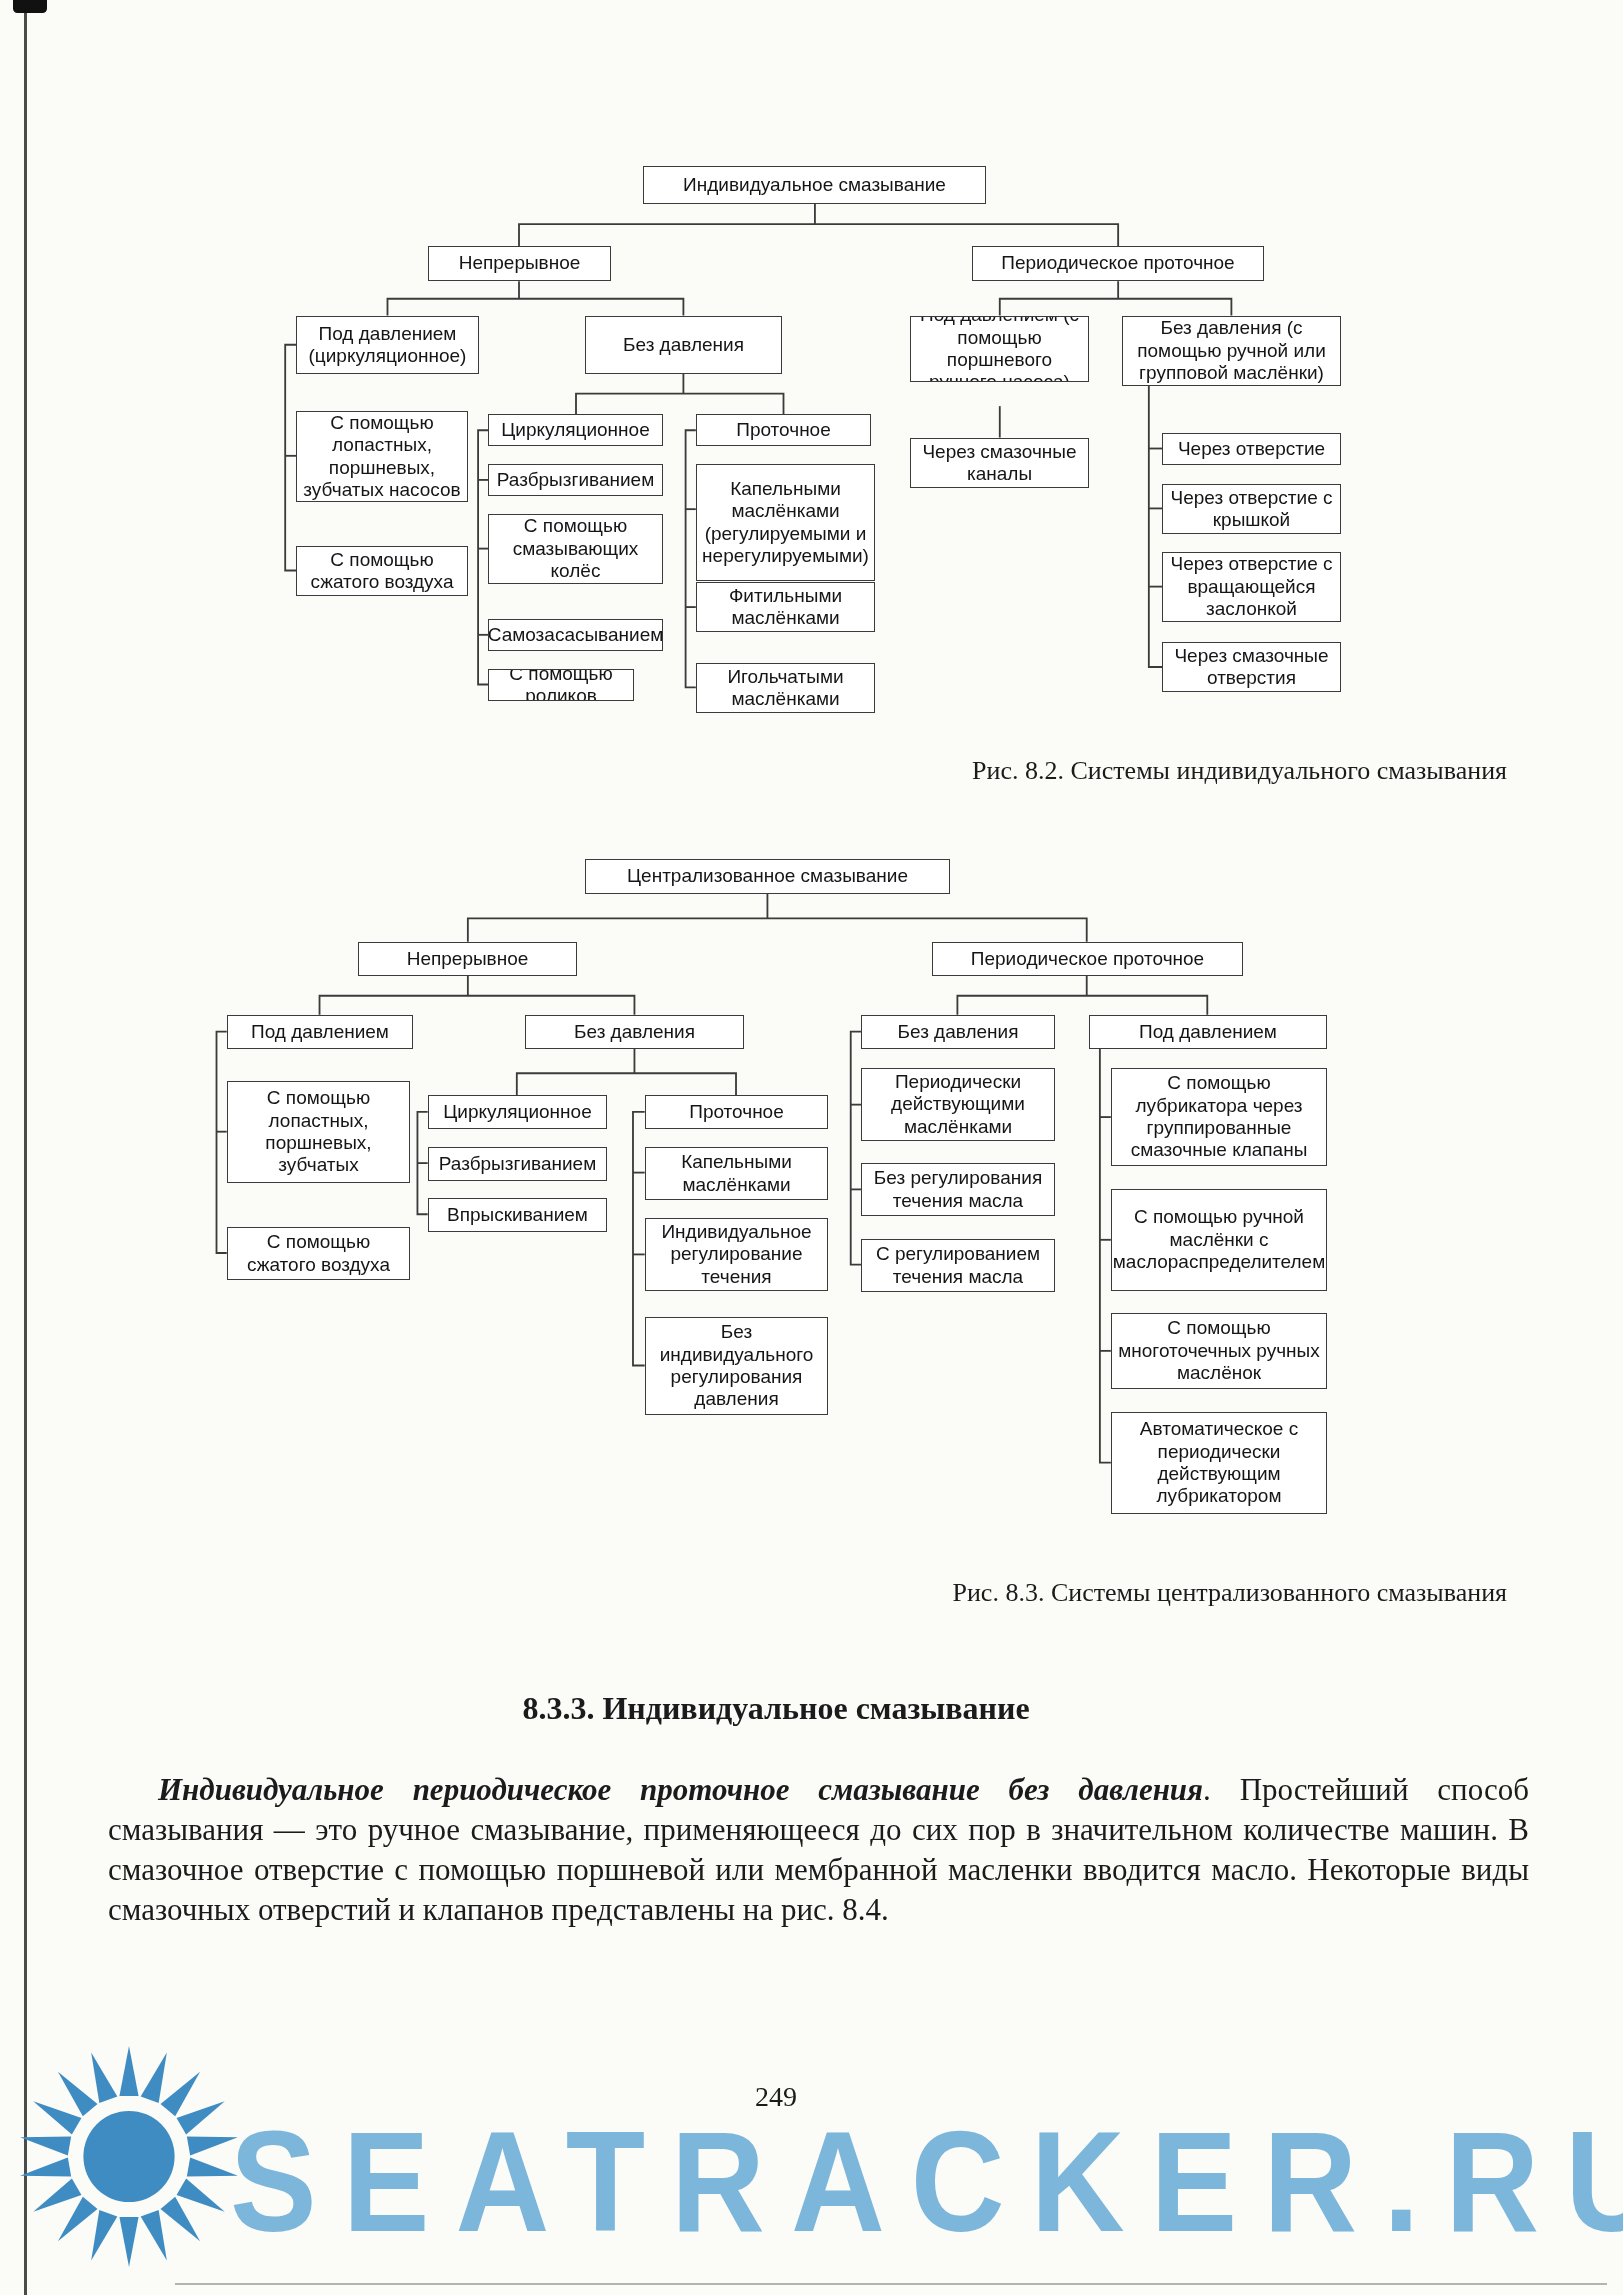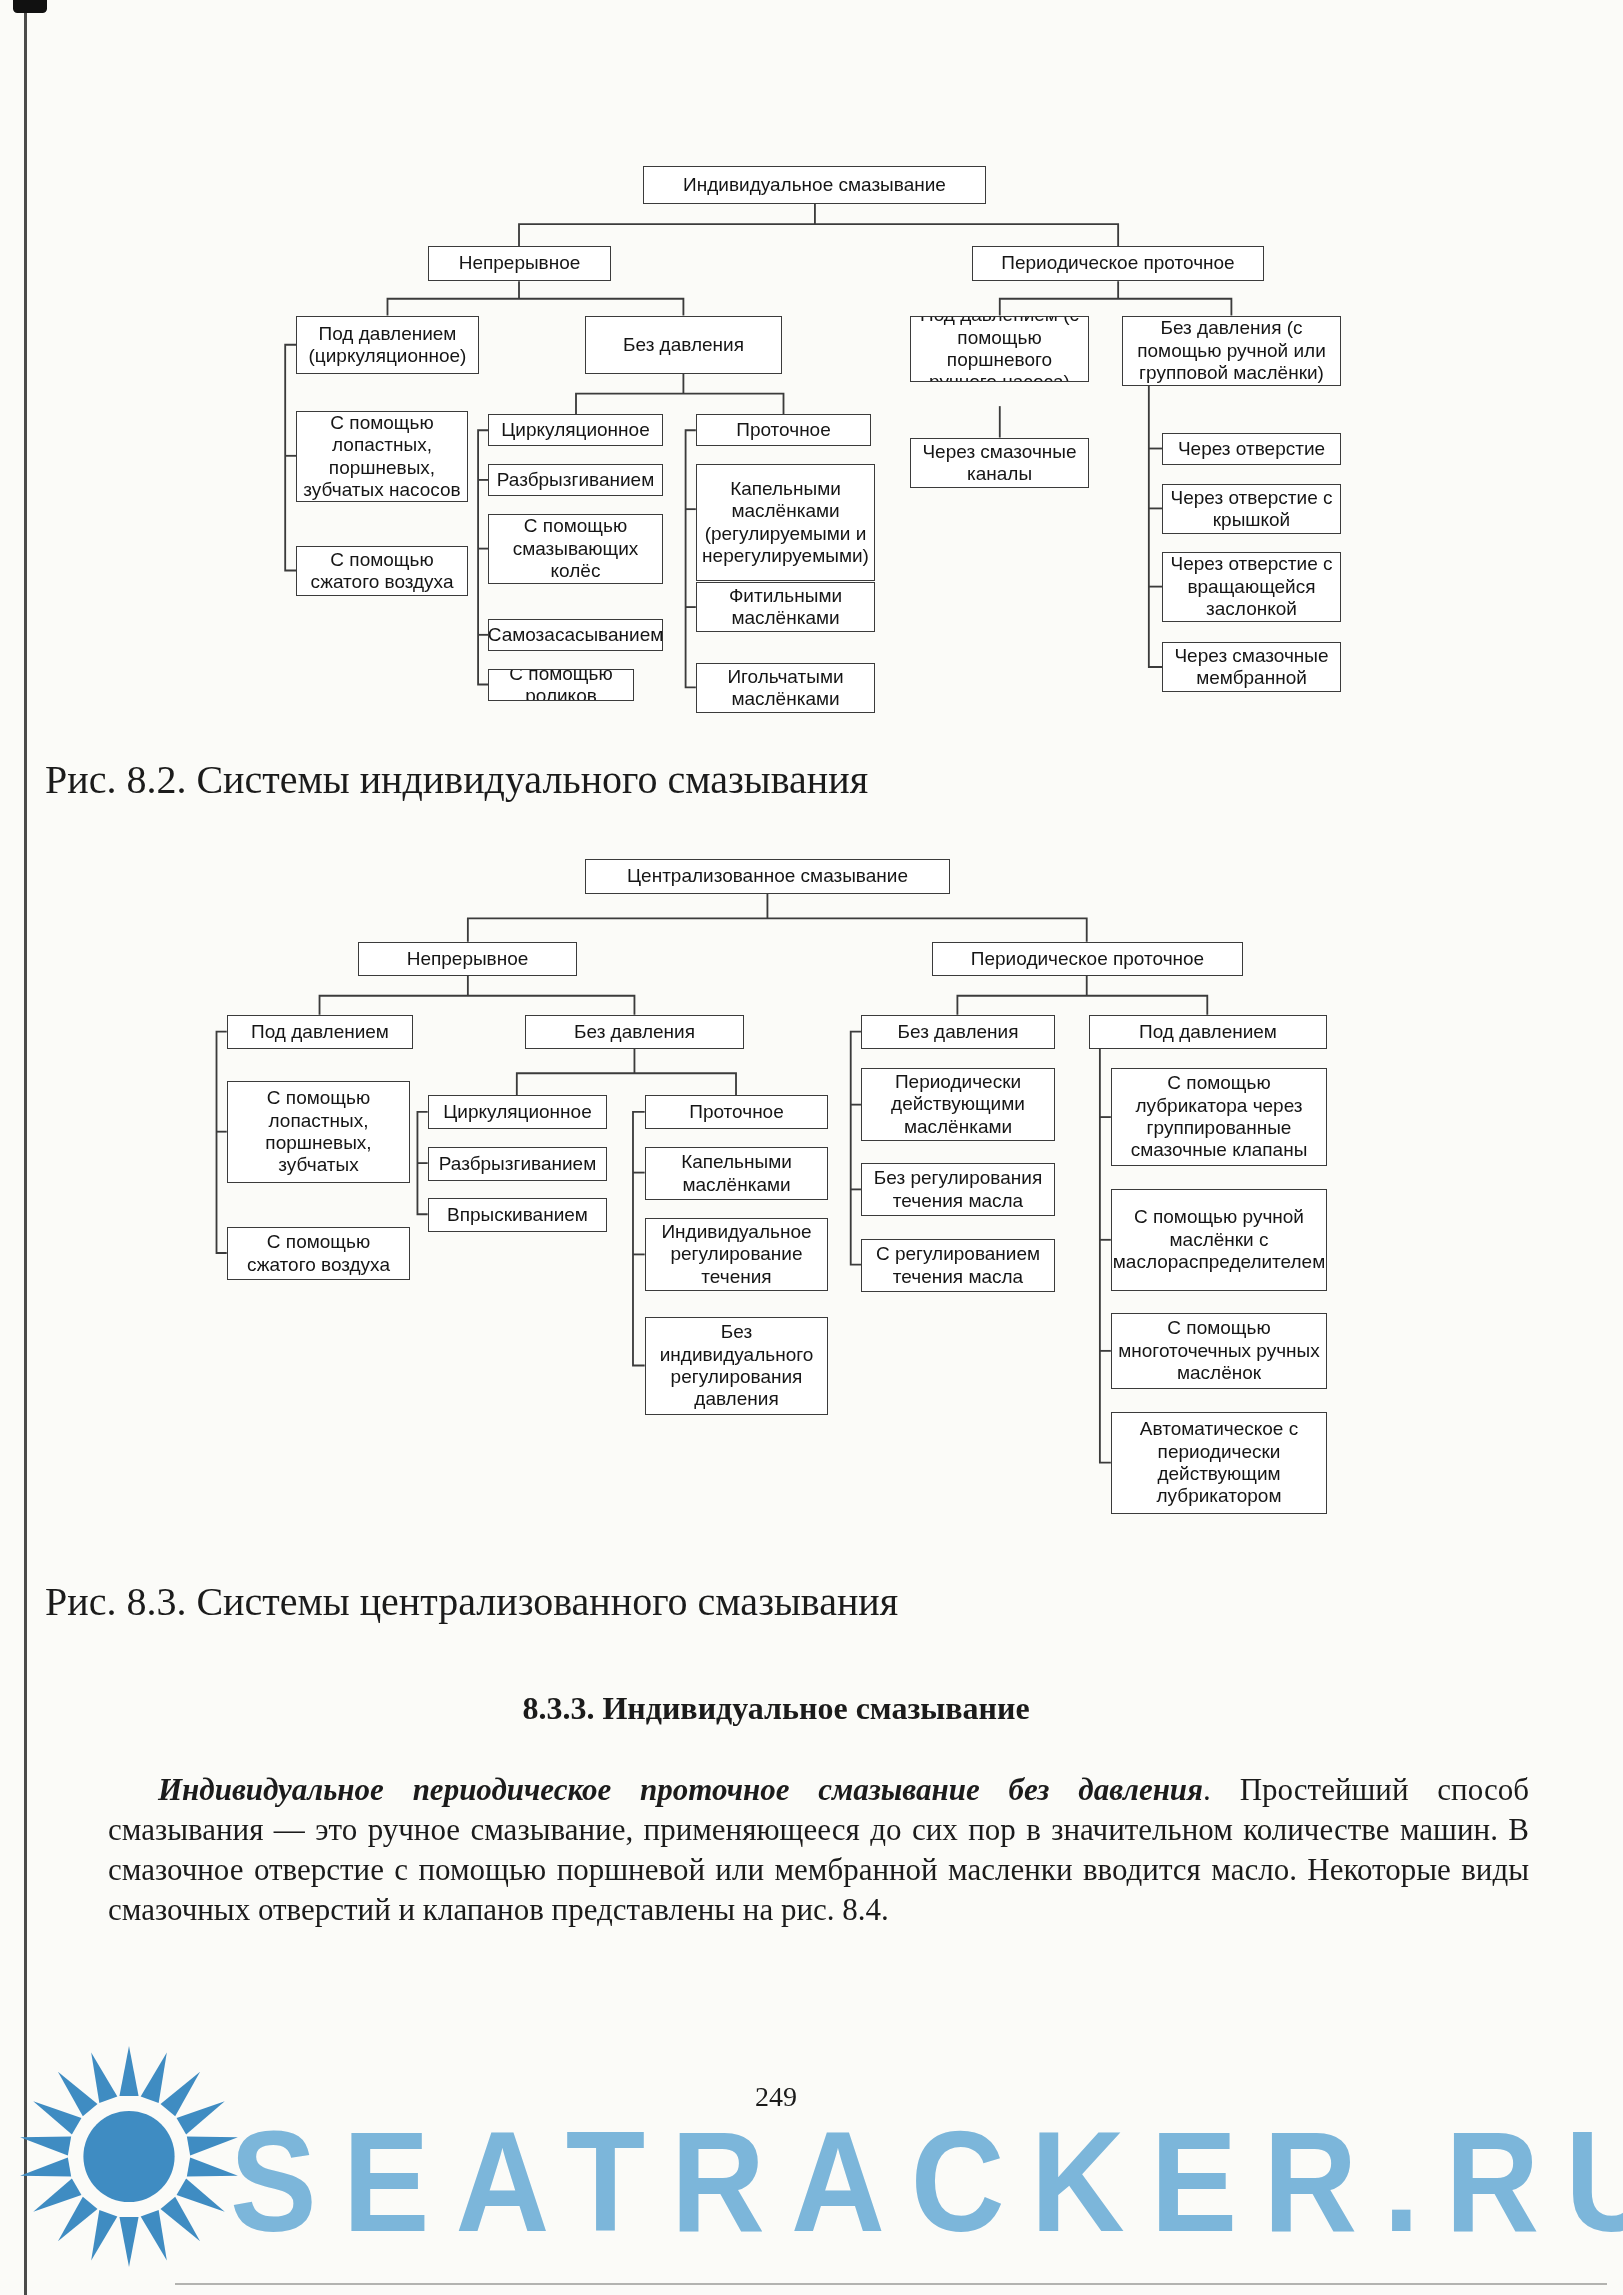--- a/index.html
+++ b/index.html
@@ -12,21 +12,21 @@
   .layer { position:absolute; left:0; top:5px; width:100%; height:100%; }
   svg.connectors { position:absolute; left:0; top:0; width:1624px; height:2295px; }
   .cline { stroke:#3b3b3b; stroke-width:2.5; fill:none; }
   .node {
     position:absolute; background:#fff; border:1.8px solid #3b3b3b;
     display:flex; align-items:center; justify-content:center;
     text-align:center; font-family:"Liberation Sans", sans-serif;
     font-size:19px; line-height:1.18; padding:1.5px 4.4px; overflow:hidden;
     color:#151515;
   }
-  .caption { position:absolute; left:45px; width:1462px; text-align:left; font-size:40px; }
+  .caption { position:absolute; left:45px; width:1462px; text-align:right; font-size:26px; }
   .heading  { position:absolute; left:45px; width:1462px; text-align:center; font-size:32px; font-weight:bold; }
   .bodytext {
     position:absolute; left:108px; top:1770px; width:1421px;
     font-size:31px; line-height:40px; text-align:justify; text-indent:50px;
   }
   .bodytext .lead { font-weight:bold; font-style:italic; }
   .pagenum { position:absolute; left:45px; top:2081px; width:1462px; text-align:center; font-size:28px; z-index:6; }
   .watermark {
     position:absolute; left:230px; top:2106px; width:1389px; height:146px;
     font-family:"Liberation Sans", sans-serif; font-weight:bold;
@@ -91,21 +91,21 @@
     <div class="node" style="left:696px;top:409px;width:175px;height:32px">Проточное</div>
     <div class="node" style="left:696px;top:459px;width:179px;height:117px">Капельными маслёнками (регулируемыми и нерегулируемыми)</div>
     <div class="node" style="left:696px;top:577px;width:179px;height:50px">Фитильными маслёнками</div>
     <div class="node" style="left:696px;top:658px;width:179px;height:50px">Игольчатыми маслёнками</div>
     <div class="node" style="left:910px;top:311px;width:179px;height:66px">Под давлением (с помощью поршневого ручного насоса)</div>
     <div class="node" style="left:910px;top:433px;width:179px;height:50px">Через смазочные каналы</div>
     <div class="node" style="left:1122px;top:311px;width:219px;height:70px">Без давления (с помощью ручной или групповой маслёнки)</div>
     <div class="node" style="left:1162px;top:428px;width:179px;height:32px">Через отверстие</div>
     <div class="node" style="left:1162px;top:479px;width:179px;height:50px">Через отверстие с крышкой</div>
     <div class="node" style="left:1162px;top:547px;width:179px;height:70px">Через отверстие с вращающейся заслонкой</div>
-    <div class="node" style="left:1162px;top:637px;width:179px;height:50px">Через смазочные мембранной</div>
+    <div class="node" style="left:1162px;top:637px;width:179px;height:50px">Через смазочные отверстия</div>
 
     <div class="caption" style="top:751px">Рис. 8.2. Системы индивидуального смазывания</div>
   </div>
 
   <div class="layer">
     <svg class="connectors" viewBox="0 0 2222 3141" width="1624" height="2295">
       <g class="cline">
         <polyline points="1050,1216 1050,1250"></polyline>
         <polyline points="640,1282 640,1250 1487,1250 1487,1282"></polyline>
         <polyline points="640,1328 640,1356"></polyline>

